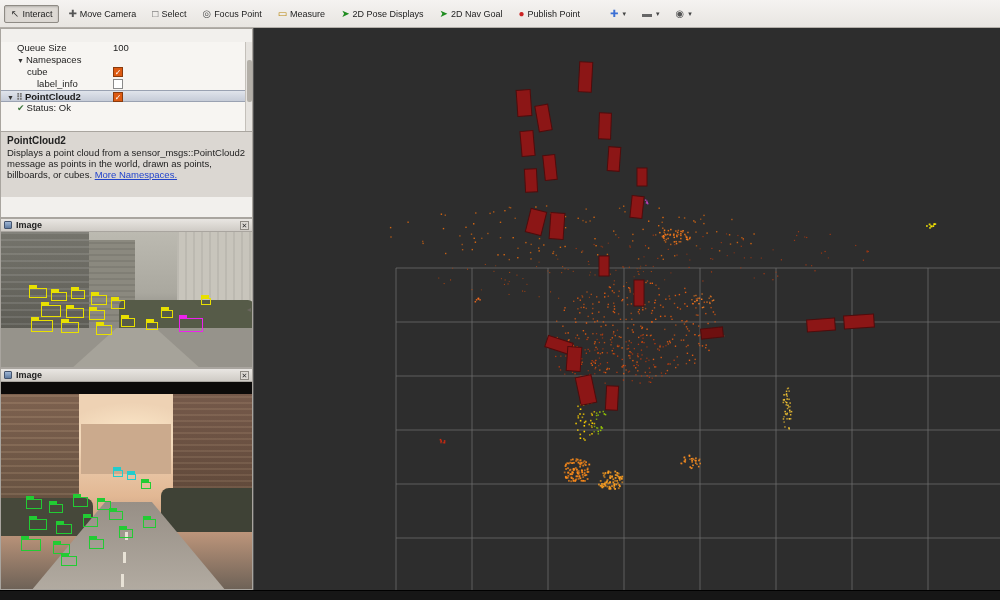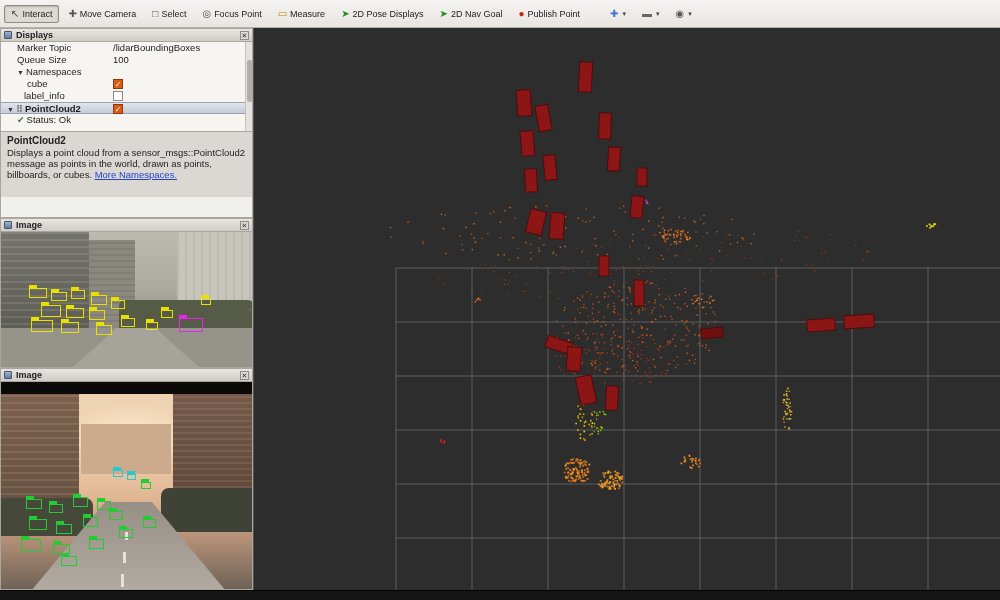--- a/index.html
+++ b/index.html
@@ -128,32 +128,25 @@
         <span class="caret">▾</span>
       </div>
       <div class="tool">
         <span class="tool-icon" style="color: rgb(85, 85, 85);">◉</span>
         <span class="caret">▾</span>
       </div>
     </div>
 </div>
 
 <div class="panel" id="displays-panel">
-  <div class="panel-title">
-    <span class="pt-icon"></span>
-    <span>Displays</span>
-    <span class="pt-spacer"></span>
-    <span class="pt-close">✕</span>
-  </div>
   <div class="tree" id="tree">
-      <div class="trow" style="padding-left: 16px;"><span class="tlabel">Marker Topic</span><span class="tvalue">/lidarBoundingBoxes</span></div>
       <div class="trow" style="padding-left: 16px;"><span class="tlabel">Queue Size</span><span class="tvalue">100</span></div>
       <div class="trow" style="padding-left: 16px;"><span class="expander">▼</span><span class="tlabel">Namespaces</span></div>
       <div class="trow" style="padding-left: 26px;"><span class="tlabel">cube</span><span class="cb on">✓</span></div>
-      <div class="trow" style="padding-left: 23px;"><span class="tlabel">label_info</span><span class="cb"></span></div>
+      <div class="trow" style="padding-left: 36px;"><span class="tlabel">label_info</span><span class="cb"></span></div>
       <div class="trow sel" style="padding-left: 6px;"><span class="expander">▼</span><span class="pcicon">⠿</span><span class="tlabel">PointCloud2</span><span class="cb on">✓</span></div>
       <div class="trow" style="padding-left: 16px;"><span class="okcheck">✔</span><span class="tlabel">Status: Ok</span></div>
     </div>
   <div class="tree-scrollbar">
     <div class="tree-thumb"></div>
   </div>
   <div class="desc">
     <b>PointCloud2</b>
     <span>Displays a point cloud from a sensor_msgs::PointCloud2 message as points in the world, drawn as points, billboards, or cubes.</span>
     <a href="#">More Namespaces.</a>

